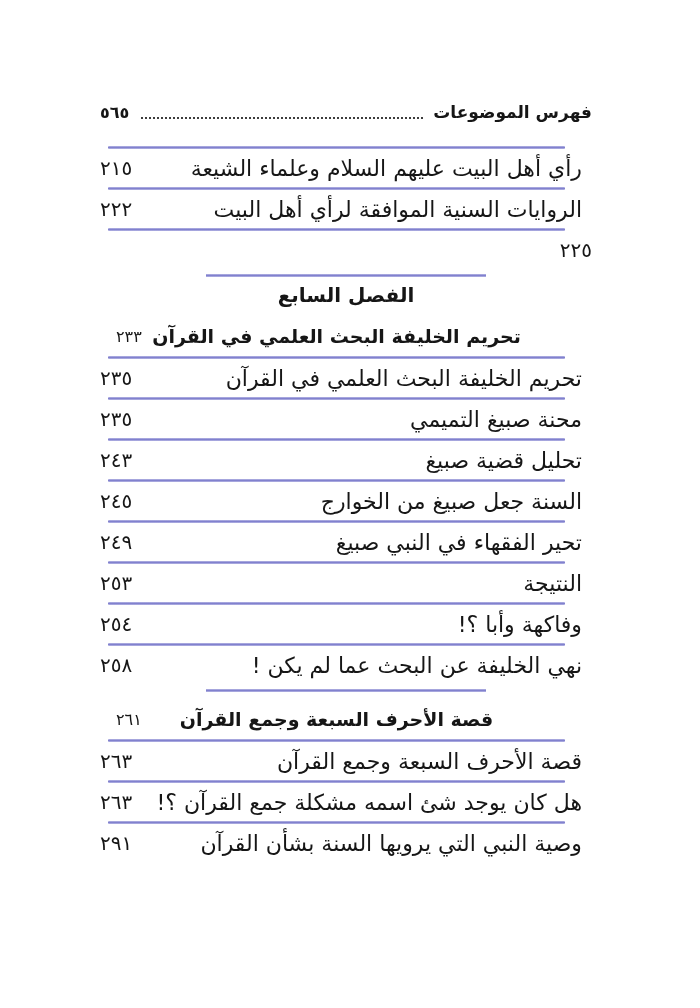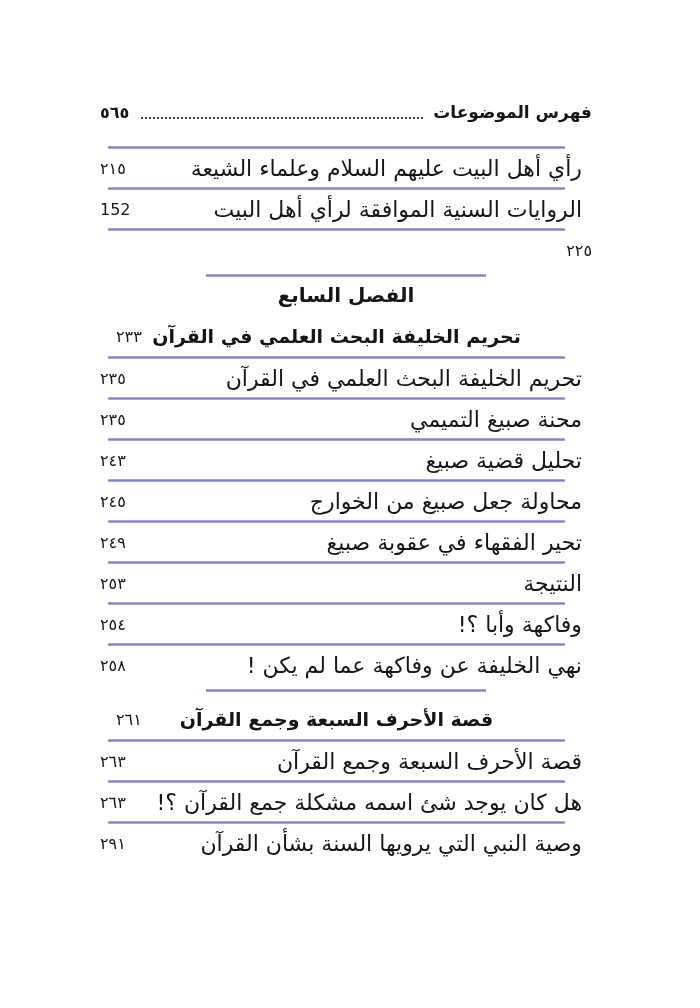--- a/index.html
+++ b/index.html
@@ -54,21 +54,21 @@
     display: flex;
     align-items: center;
     justify-content: space-between;
   }
   .entry-title {
     font-size: 22px;
     padding-right: 10px; 
     white-space: nowrap;
   }
   .entry-page {
-    font-size: 16px;
+    font-size: 20px;
     white-space: nowrap;
   }
   
   .chapter-sep {
     height: 3px;
     width: 280px;
     margin: 5px auto 0;
     background: linear-gradient(to bottom, #c0c0e8 0%, #8181ce 40%, #8181ce 60%, #c0c0e8 100%);
   }
   .chapter-heading {
@@ -115,21 +115,21 @@
 
   <div class="sep first-sep"></div>
   <div class="entry-row">
     <span class="entry-title">رأي أهل البيت عليهم السلام وعلماء الشيعة</span>
     <span class="entry-page">٢١٥</span>
   </div>
 
   <div class="sep"></div>
   <div class="entry-row">
     <span class="entry-title">الروايات السنية الموافقة لرأي أهل البيت</span>
-    <span class="entry-page">152</span>
+    <span class="entry-page">٢٢٢</span>
   </div>
 
   <div class="sep"></div>
   <div class="entry-row">
     <span class="entry-page">٢٢٥</span>
   </div>
 
   <div class="chapter-sep"></div>
   <div class="chapter-heading">الفصل السابع</div>
   <div class="chapter-title-row">
@@ -150,45 +150,45 @@
   </div>
 
   <div class="sep"></div>
   <div class="entry-row">
     <span class="entry-title">تحليل قضية صبيغ</span>
     <span class="entry-page">٢٤٣</span>
   </div>
 
   <div class="sep"></div>
   <div class="entry-row">
-    <span class="entry-title">محاولة جعل صبيغ من الخوارج</span>
+    <span class="entry-title">السنة جعل صبيغ من الخوارج</span>
     <span class="entry-page">٢٤٥</span>
   </div>
 
   <div class="sep"></div>
   <div class="entry-row">
-    <span class="entry-title">تحير الفقهاء في عقوبة صبيغ</span>
+    <span class="entry-title">تحير الفقهاء في النبي صبيغ</span>
     <span class="entry-page">٢٤٩</span>
   </div>
 
   <div class="sep"></div>
   <div class="entry-row">
     <span class="entry-title">النتيجة</span>
     <span class="entry-page">٢٥٣</span>
   </div>
 
   <div class="sep"></div>
   <div class="entry-row">
     <span class="entry-title">وفاكهة وأبا ؟!</span>
     <span class="entry-page">٢٥٤</span>
   </div>
 
   <div class="sep"></div>
   <div class="entry-row">
-    <span class="entry-title">نهي الخليفة عن وفاكهة عما لم يكن !</span>
+    <span class="entry-title">نهي الخليفة عن البحث عما لم يكن !</span>
     <span class="entry-page">٢٥٨</span>
   </div>
 
   <div class="chapter-sep"></div>
   <div class="chapter-title-row">
     <span class="chapter-title">قصة الأحرف السبعة وجمع القرآن</span>
     <span class="chapter-page">٢٦١</span>
   </div>
 
   <div class="sep after-chapter-sep"></div>

